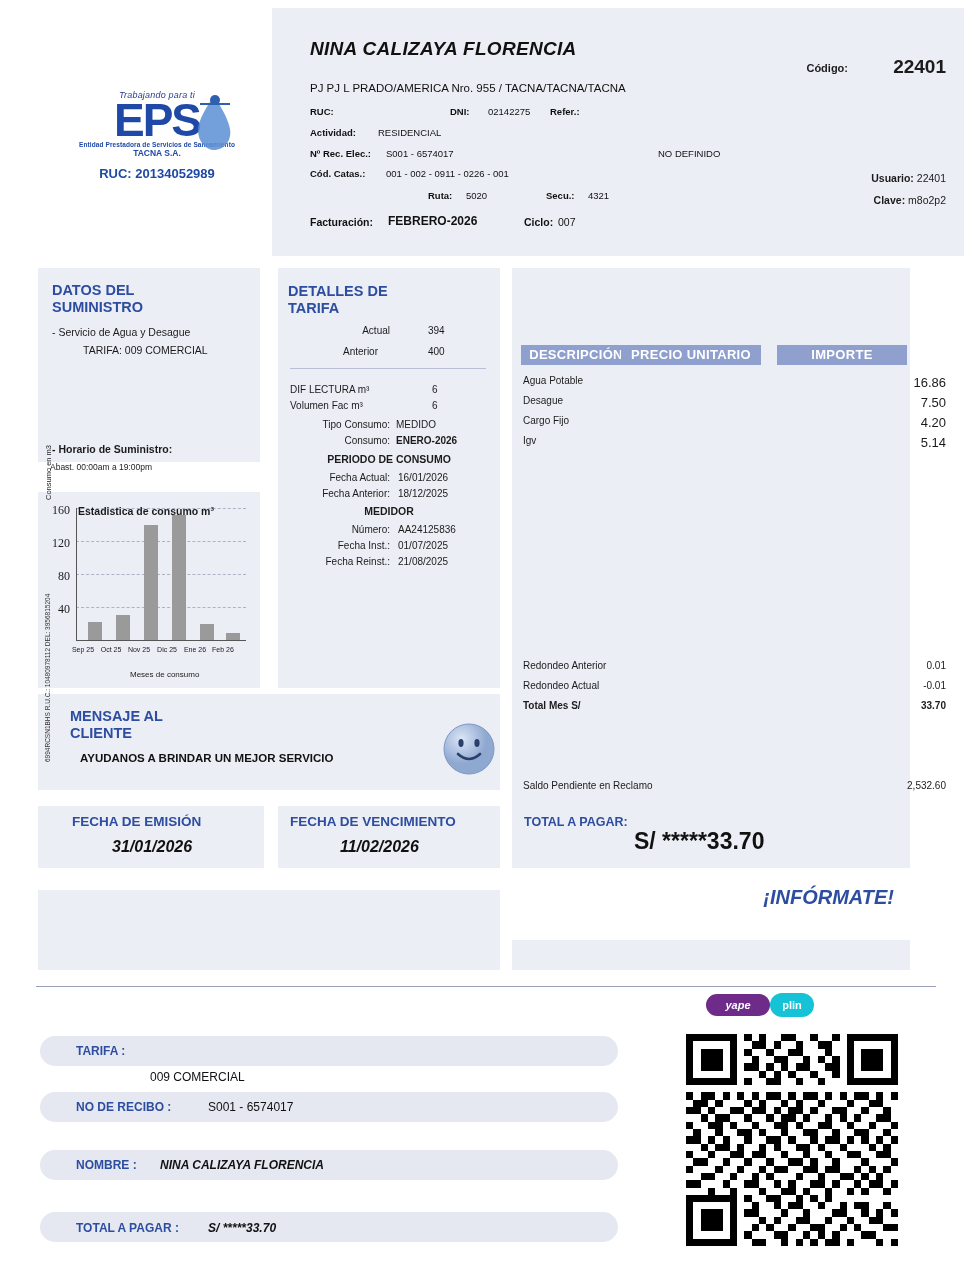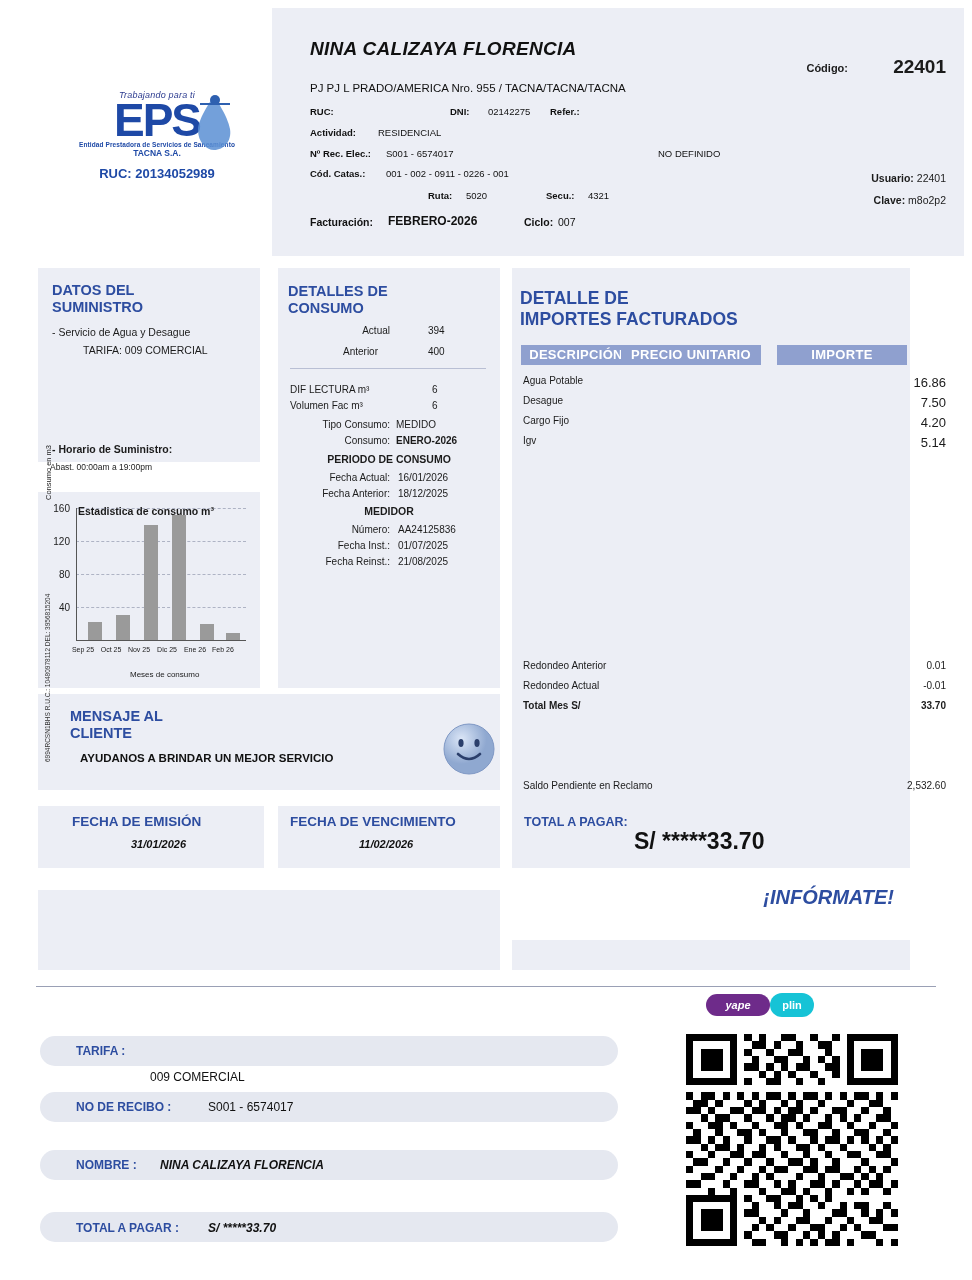--- a/index.html
+++ b/index.html
@@ -83,21 +83,21 @@
   .tot-amt { position:absolute; right:26px; font-size:10px; text-align:right;}
   .tot-amt.b { font-weight:bold; }
 
   
   .msg-h { position:absolute; left:70px; top:708px; font-size:14.5px; font-weight:bold; color:#2d4da0; line-height:17px;}
   .msg-t { position:absolute; left:80px; top:752px; font-size:11.5px; font-weight:bold; color:#111; }
   .smiley { position:absolute; left:442px; top:722px; width:54px; height:54px; }
 
   
   .date-h { position:absolute; font-size:13.5px; font-weight:bold; color:#2d4da0; }
-  .date-v { position:absolute; font-size:11px; font-weight:bold; font-style:italic; color:#111;margin-left:19px; }
+  .date-v { position:absolute; font-size:16px; font-weight:bold; font-style:italic; color:#111; }
 
   .total-h { position:absolute; left:524px; top:815px; font-size:12.5px; font-weight:bold; color:#2d4da0; }
   .total-v { position:absolute; left:634px; top:828px; font-size:23px; font-weight:bold; color:#111; }
   .informate { position:absolute; left:512px; top:886px; width:398px; text-align:right; padding-right:16px;
                font-size:20px; font-weight:bold; color:#2d4da0; font-style:italic;}
 
   
   .vert { position:absolute; left:44px; top:762px; font-size:6.5px; color:#333;
           transform:rotate(-90deg); transform-origin: left top; white-space:nowrap; }
 
@@ -116,21 +116,21 @@
           border-radius:11px; color:#fff; font-size:11px; font-weight:bold; text-align:center; line-height:22px; font-style:italic;}
   .plin { position:absolute; left:770px; top:993px; width:44px; height:24px; background:#16c3d6;
           border-radius:12px; color:#fff; font-size:11px; font-weight:bold; text-align:center; line-height:24px;}
 
   
   .chart-title { position:absolute; left:78px; top:505px; font-size:10.5px; font-weight:bold; }
   .y-axis-lbl { position:absolute; left:44px; top:500px; font-size:7.5px; transform:rotate(-90deg);
                 transform-origin:left top; white-space:nowrap; }
   .x-axis-lbl { position:absolute; left:130px; top:670px; font-size:8px; }
   .grid-l { position:absolute; border-top:1px dashed #aeb3c4; }
-  .tick { position:absolute; font-size:10px; text-align:right; width:18px;}
+  .tick { position:absolute; font-size:12px; text-align:right; width:18px;font-family:Liberation Serif, serif;}
   .bar { position:absolute; background:#9a9a9a; }
   .xtick { position:absolute; font-size:7px; text-align:center; }
 </style>
 </head>
 <body>
 
 <div class="page">
 
   <div class="header-band"></div>
 
@@ -227,21 +227,21 @@
     <div class="xtick" style="left:140px; top:154px; width:34px;">Ene 26</div>
     <div class="xtick" style="left:168px; top:154px; width:34px;">Feb 26</div>
   </div>
   <div class="chart-title">Estadistica de consumo m³</div>
   <div class="y-axis-lbl">Consumo en m3</div>
   <div class="x-axis-lbl">Meses de consumo</div>
 
   <div class="panel p-consumo"></div>
   <div class="cons-h">
     <span>DETALLES DE</span><br>
-    <span>CONSUMO</span>
+    <span>TARIFA</span>
   </div>
 
   <div class="cons-lbl" style="left:300px; top:325px; width:90px;">Actual</div>
   <div class="cons-val" style="left:428px; top:325px;">394</div>
   <div class="cons-lbl" style="left:288px; top:346px; width:90px;">Anterior</div>
   <div class="cons-val" style="left:428px; top:346px;">400</div>
   <div class="sep" style="left:290px; top:368px; width:196px;"></div>
 
   <div class="cons-lbl" style="left:290px; top:384px; width:110px; text-align:left;">DIF LECTURA m³</div>
   <div class="cons-val" style="left:432px; top:384px;">6</div>
@@ -261,24 +261,20 @@
 
   <div class="cons-center" style="top:505px;">MEDIDOR</div>
   <div class="cons-lbl" style="left:290px; top:524px; width:100px;">Número:</div>
   <div class="cons-val" style="left:398px; top:524px;">AA24125836</div>
   <div class="cons-lbl" style="left:290px; top:540px; width:100px;">Fecha Inst.:</div>
   <div class="cons-val" style="left:398px; top:540px;">01/07/2025</div>
   <div class="cons-lbl" style="left:290px; top:556px; width:100px;">Fecha Reinst.:</div>
   <div class="cons-val" style="left:398px; top:556px;">21/08/2025</div>
 
   <div class="panel p-detalle"></div>
-  <div class="det-h">
-    <span>DETALLE DE</span><br>
-    <span>IMPORTES FACTURADOS</span>
-  </div>
 
   <div class="tbl-head th1">DESCRIPCIÓN</div>
   <div class="tbl-head th2">PRECIO UNITARIO</div>
   <div class="tbl-head th3">IMPORTE</div>
 
   <div class="it-desc" style="top:375px;">Agua Potable</div>
   <div class="it-amt" style="top:375px;">16.86</div>
   <div class="it-desc" style="top:395px;">Desague</div>
   <div class="it-amt" style="top:395px;">7.50</div>
   <div class="it-desc" style="top:415px;">Cargo Fijo</div>

